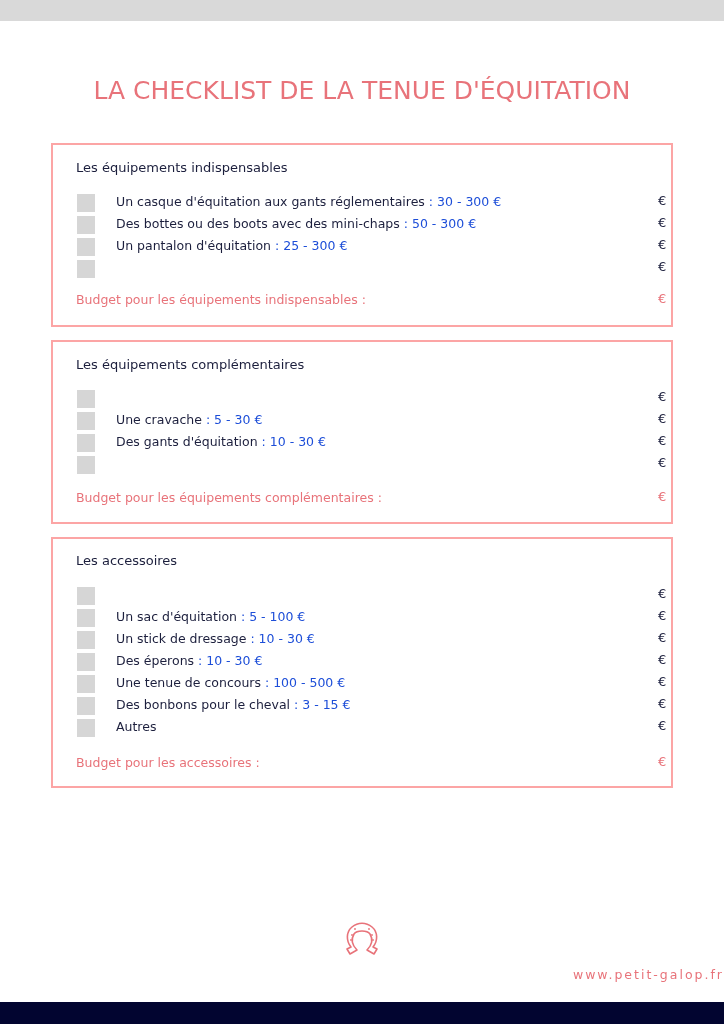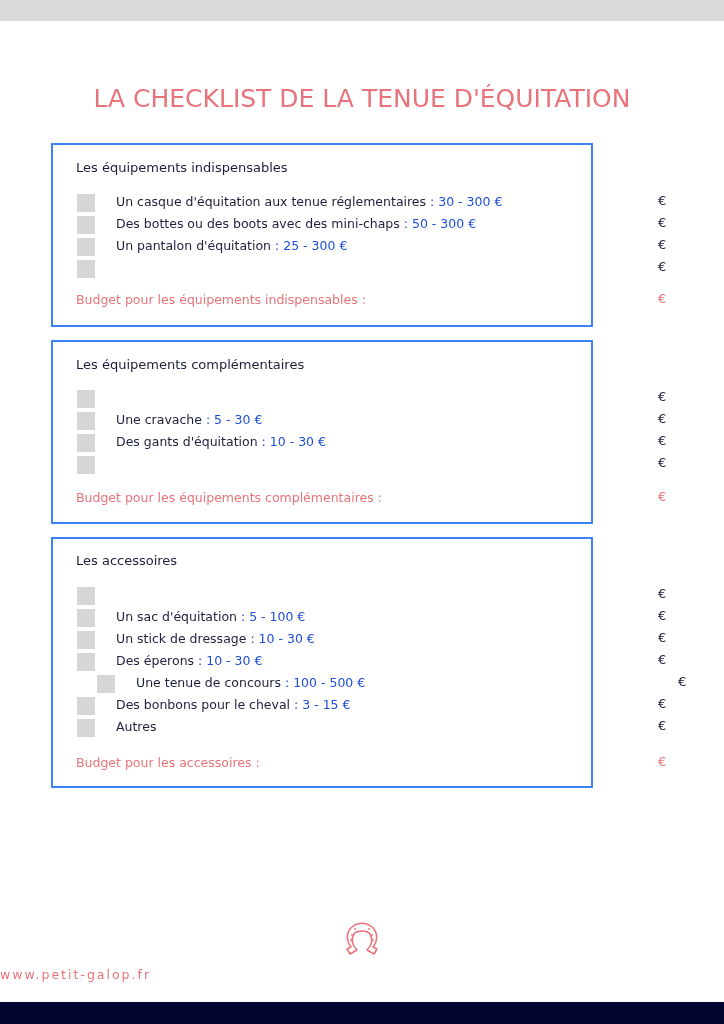--- a/index.html
+++ b/index.html
@@ -2,24 +2,24 @@
 <html><head>
   <meta charset="utf-8">
   <style>
     * { box-sizing: border-box; margin: 0; padding: 0; }
     html, body { width: 724px; height: 1024px; overflow: hidden; background: #ffffff; }
     body { position: relative; font-family: "DejaVu Sans", sans-serif; color: #1c1f3d; }
     .top-bar { position: absolute; left: 0; top: 0; width: 724px; height: 21px; background: #d9d9d9; }
     .page-title {
       position: absolute; left: 0; top: 76px; width: 724px; text-align: center;
       font-family: "DejaVu Sans", sans-serif; font-size: 25px; color: #e8737a;
-      letter-spacing: 0px; font-weight: normal; margin-top: 8px;
+      letter-spacing: 0px; font-weight: normal;
     }
     .section {
-      position: absolute; left: 51px; width: 542px; border: 2px solid #3b82f6; background: #fff;
+      position: absolute; left: 51px; width: 622px; border: 2px solid #fca5a5; background: #fff;
     }
     .section-title {
       position: absolute; left: 23px; font-size: 13px; color: #1c1f3d;
     }
     .item {
       position: absolute; left: 0; width: 618px; height: 22px;
     }
     .checkbox {
       position: absolute; left: 24px; top: 1px; width: 18px; height: 18px; background: #d6d6d6;
     }
@@ -31,38 +31,38 @@
       position: absolute; left: 605px; top: 0px; font-size: 13px; color: #1c1f3d;
     }
     .budget-label {
       position: absolute; left: 23px; font-size: 12.5px; color: #e8737a; white-space: nowrap;
     }
     .budget-euro {
       position: absolute; left: 605px; font-size: 13px; color: #e8737a;
     }
     .footer-logo { position: absolute; left: 341px; top: 918px; width: 42px; height: 42px; }
     .footer-url {
-      position: absolute; left: 0; top: 967px; width: 724px; text-align: left;
+      position: absolute; left: 0; top: 967px; width: 724px; text-align: right;
       font-size: 12.5px; letter-spacing: 2px; color: #e8737a;
     }
     .bottom-bar { position: absolute; left: 0; top: 1002px; width: 724px; height: 22px; background: #020530; }
   </style>
 </head>
 <body>
 
 <div class="top-bar"></div>
 
 <h1 class="page-title">LA CHECKLIST DE LA TENUE D'ÉQUITATION</h1>
 
 <div class="section" style="top:143px; height:184px;">
   <div class="section-title" style="top:15px;">Les équipements indispensables</div>
 
   <div class="item" style="top:48px;">
     <div class="checkbox"></div>
-    <div class="item-text"><span>Un casque d'équitation aux tenue réglementaires</span><span class="item-price"> : 30 - 300 €</span></div>
+    <div class="item-text"><span>Un casque d'équitation aux gants réglementaires</span><span class="item-price"> : 30 - 300 €</span></div>
     <div class="euro">€</div>
   </div>
   <div class="item" style="top:70px;">
     <div class="checkbox"></div>
     <div class="item-text"><span>Des bottes ou des boots avec des mini-chaps</span><span class="item-price"> : 50 - 300 €</span></div>
     <div class="euro">€</div>
   </div>
   <div class="item" style="top:92px;">
     <div class="checkbox"></div>
     <div class="item-text"><span>Un pantalon d'équitation</span><span class="item-price"> : 25 - 300 €</span></div>
@@ -118,21 +118,21 @@
   <div class="item" style="top:91px;">
     <div class="checkbox"></div>
     <div class="item-text"><span>Un stick de dressage</span><span class="item-price"> : 10 - 30 €</span></div>
     <div class="euro">€</div>
   </div>
   <div class="item" style="top:113px;">
     <div class="checkbox"></div>
     <div class="item-text"><span>Des éperons</span><span class="item-price"> : 10 - 30 €</span></div>
     <div class="euro">€</div>
   </div>
-  <div class="item" style="top:135px;margin-left:20px;">
+  <div class="item" style="top:135px;">
     <div class="checkbox"></div>
     <div class="item-text"><span>Une tenue de concours</span><span class="item-price"> : 100 - 500 €</span></div>
     <div class="euro">€</div>
   </div>
   <div class="item" style="top:157px;text-align:right;">
     <div class="checkbox"></div>
     <div class="item-text"><span>Des bonbons pour le cheval</span><span class="item-price"> : 3 - 15 €</span></div>
     <div class="euro">€</div>
   </div>
   <div class="item" style="top:179px;">

